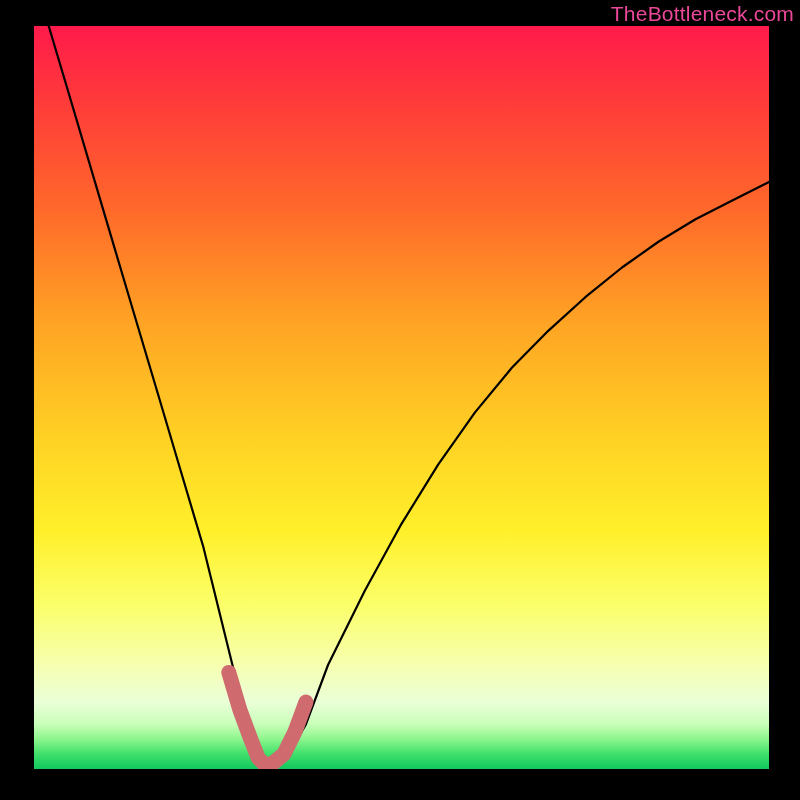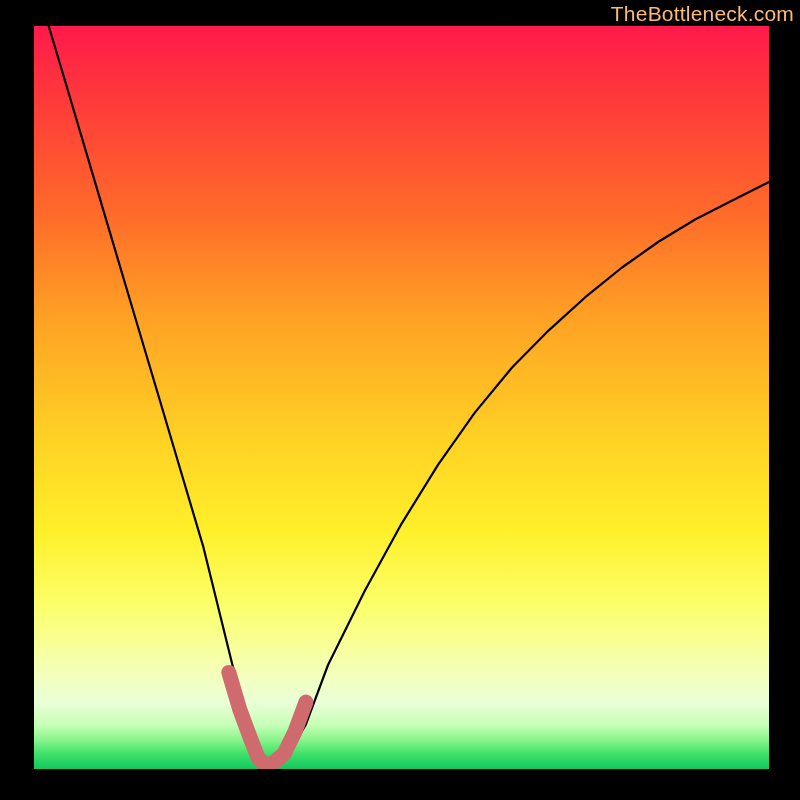--- a/index.html
+++ b/index.html
@@ -33,21 +33,21 @@
       #eaffd8 91%,
       #c8ffb8 94%,
       #8cf58c 96%,
       #3ee06a 98%,
       #12c85e 100%);
   }
   .watermark {
     position: absolute;
     top: 2px;
     right: 6px;
-    color: #fdba74;
+    color: #ec4899;
     font-size: 21px;
     font-weight: 400;
     letter-spacing: 0.2px;
     user-select: none;
   }
   svg.curve {
     position: absolute;
     left: 0;
     top: 0;
   }

